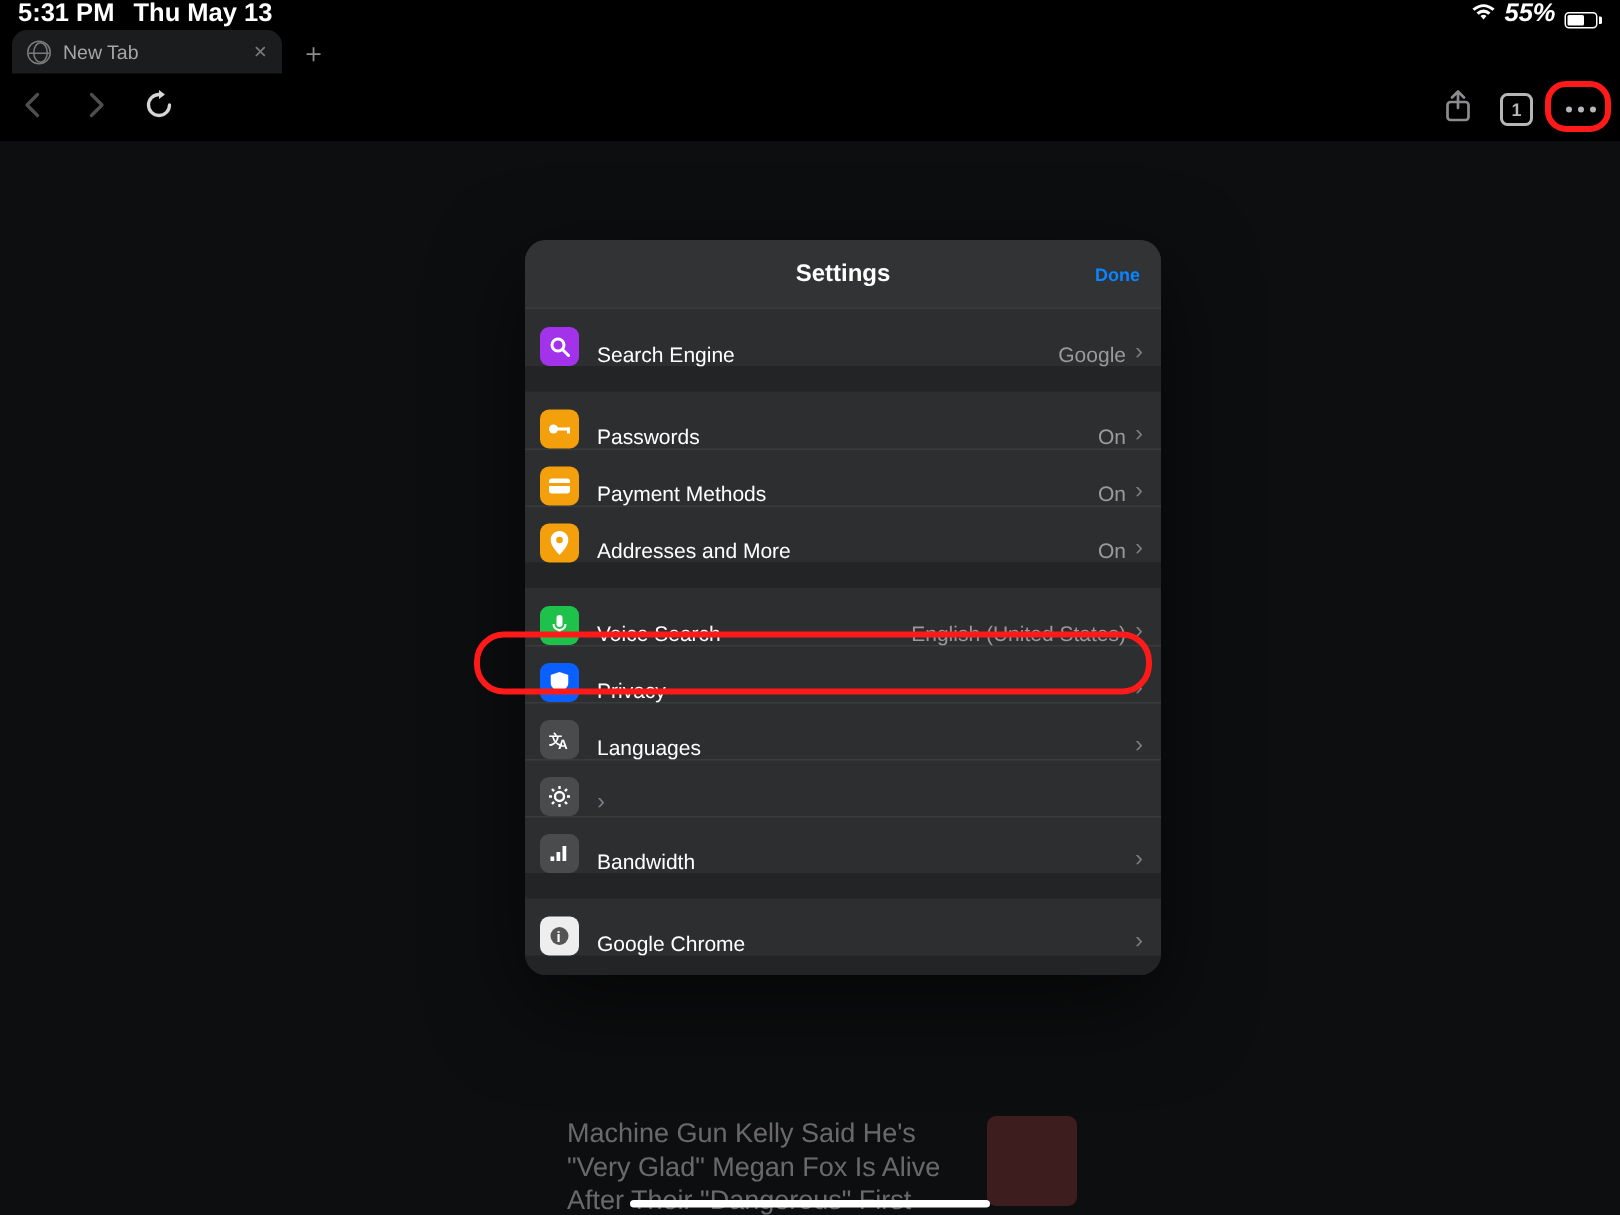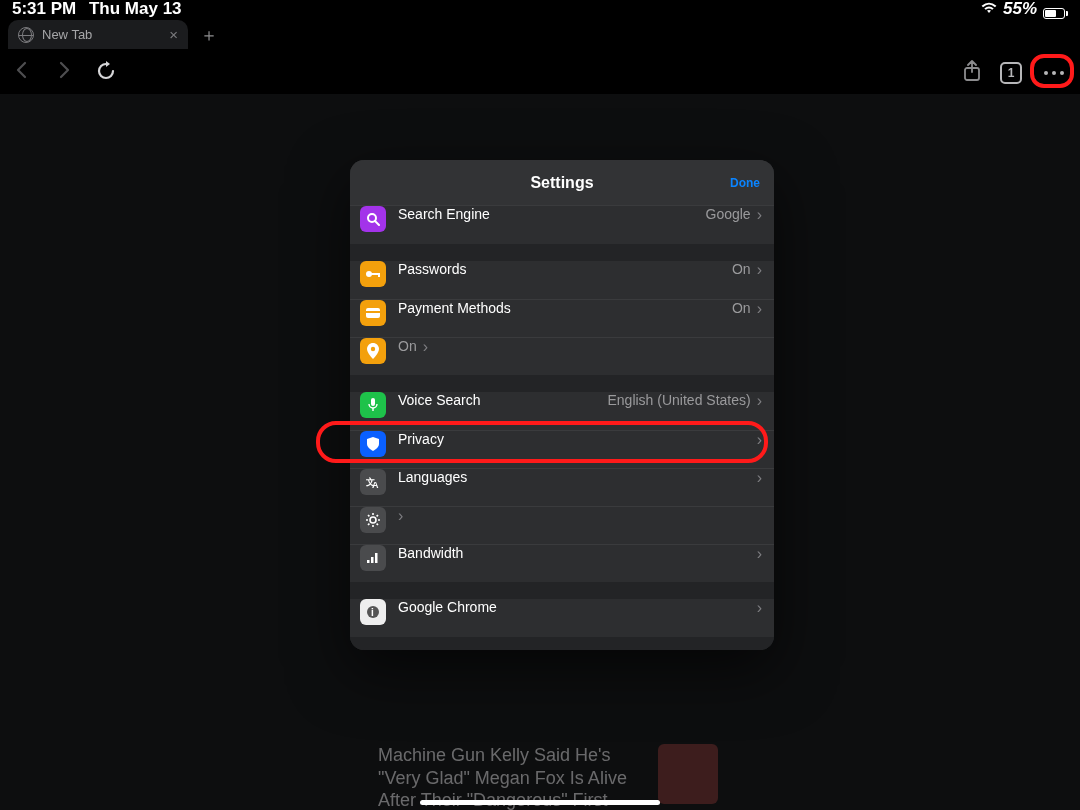--- a/index.html
+++ b/index.html
@@ -51,21 +51,21 @@
   .overlay-dim { position: absolute; inset: 0; background: rgba(0,0,0,0.5); }
 
   
   .sheet { position: absolute; top: 160px; left: 328px; width: 424px; height: 490px; background: #2b2c2e; border-radius: 14px; overflow: hidden; box-shadow: 0 20px 60px rgba(0,0,0,0.6); margin-left: 22px; }
   .sheet-header { position: relative; height: 46px; display: flex; align-items: center; justify-content: center; border-bottom: 1px solid #3a3b3d; background: #323335; }
   .sheet-title { font-weight: 700; font-size: 16px; color: #fff; }
   .sheet-done { position: absolute; right: 14px; top: 0; bottom: 0; display: flex; align-items: center; color: #0a84ff; font-weight: 600; font-size: 12px; }
   .sheet-body { height: calc(100% - 46px); overflow: hidden; background: #232426; }
   .group { background: #2d2e30; }
   .group + .group-gap { height: 17px; background: #232426; }
-  .row { display: flex; align-items: flex-start; height: 38px; padding: 0 12px 0 10px; border-top: 1px solid #3a3b3d; font-size: 14px; }
+  .row { display: flex; align-items: flex-end; height: 38px; padding: 0 12px 0 10px; border-top: 1px solid #3a3b3d; font-size: 14px; }
   .row:first-child { border-top: none; }
   .row .icon { width: 26px; height: 26px; border-radius: 6px; margin-right: 12px; flex: none; display: flex; align-items: center; justify-content: center; font-size: 14px; color: #fff; }
   .row .label { flex: 1; color: #fff; font-weight: 500; }
   .row .value { color: #9a9a9c; font-size: 14px; margin-right: 6px; }
   .row .chevron { color: #7d7d80; font-size: 16px; }
   .icon.purple { background: #a333ea; }
   .icon.amber { background: #f3a00c; }
   .icon.green { background: #1ec24a; }
   .icon.blue { background: #0a60ff; }
   .icon.orange { background: #ff6a1a; }
@@ -208,20 +208,21 @@
         <span class="value">On</span>
         <span class="chevron">›</span>
       </div>
       <div class="row">
         <span class="icon amber">
             <svg width="12" height="16" viewBox="0 0 12 16">
               <path d="M6 0 C9.3 0 12 2.7 12 6 C12 10 6 16 6 16 C6 16 0 10 0 6 C0 2.7 2.7 0 6 0 Z" fill="#fff"></path>
               <circle cx="6" cy="6" r="2.2" fill="#f3a00c"></circle>
             </svg>
           </span>
+        <span class="label">Addresses and More</span>
         <span class="value">On</span>
         <span class="chevron">›</span>
       </div>
     </div>
     <div class="group-gap"></div>
 
     <div class="group">
       <div class="row">
         <span class="icon green">
             <svg width="10" height="14" viewBox="0 0 10 14">

